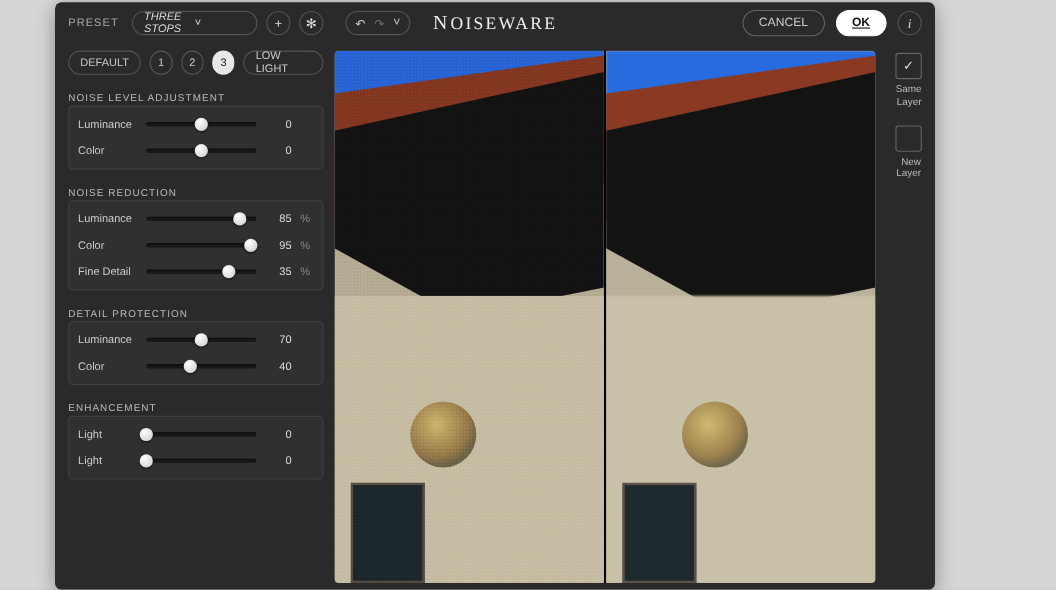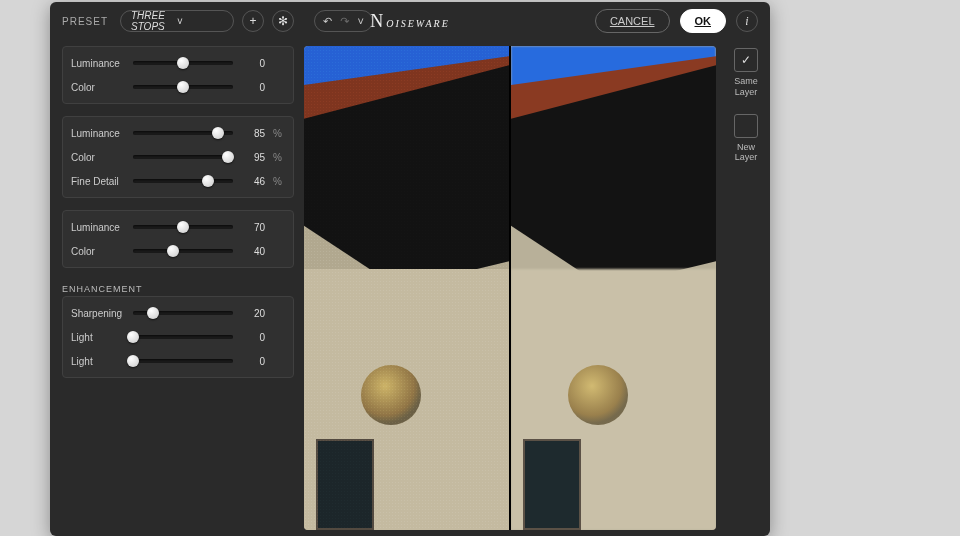--- a/index.html
+++ b/index.html
@@ -10,21 +10,21 @@
     background: #d6d6d6;
     font-family: "Helvetica Neue", Arial, sans-serif;
     font-size: 11px;
     color: #ccc;
     overflow: hidden;
   }
   .app {
     position: absolute;
     left: 50px;
     top: 2px;
-    width: 720px;
+    width: 800px;
     height: 534px;
     background: #2a2a2a;
     border-radius: 6px;
     box-shadow: 0 4px 18px rgba(0,0,0,0.35);
     display: flex;
     flex-direction: column;
   }
   
   .topbar {
     height: 38px;
@@ -57,30 +57,30 @@
     margin-left: 12px;
   }
   .topbar .title-wrap {
     position: absolute;
     left: 50%; top: 50%;
     transform: translate(-50%, -50%);
     font-family: "Times New Roman", serif;
     color: #eee;
   }
   .title-big  { font-size: 18px; letter-spacing: 3px; }
-  .title-small{ font-size: 10px; letter-spacing: 2px; font-style: italic; }
+  .title-small{ font-size: 16px; letter-spacing: 2px; }
   .top-right { margin-left: auto; display: flex; align-items: center; gap: 10px; }
   .pill-btn {
     border: 1px solid #666; border-radius: 12px;
     height: 22px; padding: 0 14px;
     display: flex; align-items: center; justify-content: center;
     font-size: 11px; cursor: pointer;
   }
   .pill-btn.light { background: #fff; color: #111; border-color: #fff; font-weight: 600; text-decoration: underline; }
-  .pill-btn.dark  { color: #ccc; text-decoration: underline; }
+  .pill-btn.dark  { color: #ccc; }
 
   
   .main {
     flex: 1; display: flex; overflow: hidden;
   }
   
   .left {
     width: 232px;
     padding: 6px 10px 10px 12px;
     display: flex; flex-direction: column; gap: 12px;
@@ -165,21 +165,21 @@
     width: 40px;
     display: flex; flex-direction: column; align-items: center;
     padding: 8px 4px; gap: 16px;
   }
   .layer-opt { display: flex; flex-direction: column; align-items: center; gap: 4px; cursor: pointer;}
   .layer-box {
     width: 22px; height: 22px; border: 1px solid #666; border-radius: 3px;
     display: flex; align-items: center; justify-content: center;
     color: #ddd; font-size: 12px;
   }
-  .layer-txt { font-size: 9px; text-align: center; line-height: 1.2; color: #bbb;}
+  .layer-txt { font-size: 9px; text-align: right; line-height: 1.2; color: #bbb;}
 </style>
 </head>
 <body>
 
 <div class="app">
 
   <div class="topbar">
     <span class="preset-label">PRESET</span>
     <div class="preset-select">
       <span>THREE STOPS</span>
@@ -211,22 +211,40 @@
       <div class="circle-btn">
         <span style="font-style:italic;font-family:serif">i</span>
       </div>
     </div>
   </div>
 
   <div class="main">
 
     <div class="left">
 
+      <div class="tabrow">
+        <div class="tab">
+            <span>DEFAULT</span>
+          </div>
+        <div class="tab round">
+            <span>1</span>
+          </div>
+        <div class="tab round">
+            <span>2</span>
+          </div>
+        <div class="tab round active">
+            <span>3</span>
+          </div>
+        <div class="tab">
+            <span>LOW LIGHT</span>
+          </div>
+      </div>
 
       <div>
+        <div class="section-title">NOISE LEVEL ADJUSTMENT</div>
         <div class="group">
           <div class="row">
             <span class="lbl">Luminance</span>
             <div class="track">
                 <div class="knob" style="left:50%"></div>
               </div>
             <span class="val">0</span>
             <span class="unit"></span>
           </div>
           <div class="row">
@@ -234,20 +252,21 @@
             <div class="track">
                 <div class="knob" style="left:50%"></div>
               </div>
             <span class="val">0</span>
             <span class="unit"></span>
           </div>
         </div>
       </div>
 
       <div>
+        <div class="section-title">NOISE REDUCTION</div>
         <div class="group">
           <div class="row">
             <span class="lbl">Luminance</span>
             <div class="track">
                 <div class="knob" style="left:85%"></div>
               </div>
             <span class="val">85</span>
             <span class="unit">%</span>
           </div>
           <div class="row">
@@ -256,27 +275,28 @@
                 <div class="knob" style="left:95%"></div>
               </div>
             <span class="val">95</span>
             <span class="unit">%</span>
           </div>
           <div class="row">
             <span class="lbl">Fine Detail</span>
             <div class="track">
                 <div class="knob" style="left:75%"></div>
               </div>
-            <span class="val">46</span>
+            <span class="val">35</span>
             <span class="unit">%</span>
           </div>
         </div>
       </div>
 
       <div>
+        <div class="section-title">DETAIL PROTECTION</div>
         <div class="group">
           <div class="row">
             <span class="lbl">Luminance</span>
             <div class="track">
                 <div class="knob" style="left:50%"></div>
               </div>
             <span class="val">70</span>
             <span class="unit"></span>
           </div>
           <div class="row">
@@ -286,28 +306,20 @@
               </div>
             <span class="val">40</span>
             <span class="unit"></span>
           </div>
         </div>
       </div>
 
       <div>
         <div class="section-title">ENHANCEMENT</div>
         <div class="group">
-          <div class="row">
-            <span class="lbl">Sharpening</span>
-            <div class="track">
-                <div class="knob" style="left:20%"></div>
-              </div>
-            <span class="val">20</span>
-            <span class="unit"></span>
-          </div>
           <div class="row">
             <span class="lbl">Light</span>
             <div class="track">
                 <div class="knob" style="left:0%"></div>
               </div>
             <span class="val">0</span>
             <span class="unit"></span>
           </div>
           <div class="row">
             <span class="lbl">Light</span>

